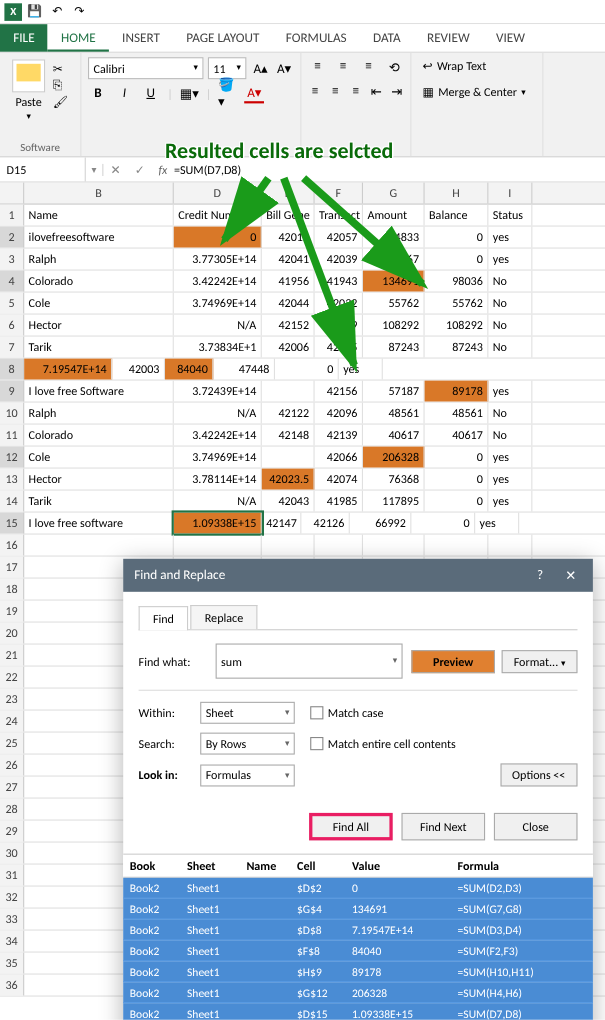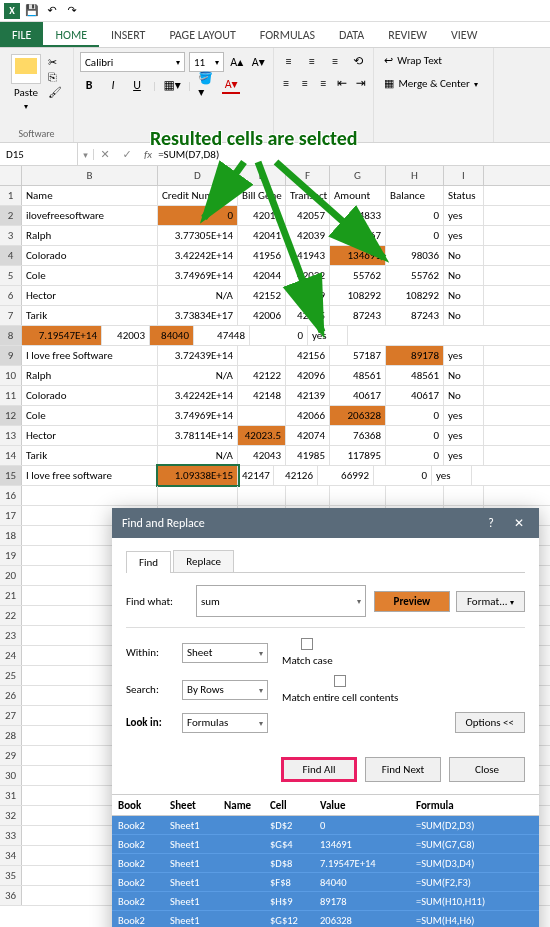--- a/index.html
+++ b/index.html
@@ -52,21 +52,21 @@
 .dlg-body { padding:12px 14px; }
 .dlg-row { display:flex; align-items:center; margin-bottom:10px; font-size:11px; }
 .dlg-lbl { width:70px; }
 .dlg-inp { flex:1; border:1px solid #aaa; height:32px; padding:0 4px; font-size:11px; display:flex; align-items:center; justify-content:space-between; margin-right:8px; }
 .dlg-drop-ic { font-size:8px; color:#666; }
 .dlg-btn { border:1px solid #aaa; padding:3px 10px; font-size:11px; background:#f0f0f0; cursor:pointer; }
 .dlg-btn.orange { background:#e08030; color:#000; font-weight:bold; }
 .dlg-sep { height:1px; background:#ddd; margin:6px 0 10px; }
 .dlg-row2 { display:flex; align-items:center; margin-bottom:8px; font-size:11px; }
 .dlg-sel { border:1px solid #aaa; height:20px; padding:0 4px; width:86px; display:flex; align-items:center; justify-content:space-between; font-size:11px; margin-right:14px; }
-.chk { display:flex; align-items:center; gap:4px; font-size:11px;flex-direction:column; }
+.chk { display:flex; align-items:center; gap:4px; font-size:11px; }
 .chk-box { width:12px; height:12px; border:1px solid #888; }
 .dlg-action-row { display:flex; justify-content:flex-end; gap:8px; padding:4px 14px 12px; }
 .dlg-action-row .dlg-btn { min-width:76px; text-align:center; }
 .findall-hl { border:3px solid #e91e63; }
 .results-h { display:flex; background:#fff; border-top:1px solid #ccc; border-bottom:1px solid #ccc; height:22px; align-items:center; font-size:11px; padding:0 6px; gap:0; }
 .results-h span { display:inline-block;font-weight:bold; }
 .rc-book{width:52px;} .rc-sheet{width:54px;} .rc-name{width:46px;} .rc-cell{width:50px;} .rc-val{width:96px;} .rc-form{flex:1;}
 .result-row { display:flex; background:#4a8cd4; color:#fff; height:19px; align-items:center; font-size:10.5px; padding:0 6px; border-bottom:1px solid #5a9ce4; }
 .result-row span { display:inline-block; overflow:hidden; }
 .status-bar { height:20px; border-top:1px solid #ccc; font-size:11px; padding:0 8px; display:flex; align-items:center; color:#444; }
@@ -239,21 +239,21 @@
         <div class="cell num" style="width: 80px;">N/A</div>
         <div class="cell num" style="width: 48px;">42152</div>
         <div class="cell num" style="width: 44px;">42149</div>
         <div class="cell num" style="width: 56px;">108292</div>
         <div class="cell num" style="width: 58px;">108292</div>
         <div class="cell" style="width: 40px;">No</div>
       </div>
       <div class="row">
         <div class="rh">7</div>
         <div class="cell" style="width: 136px;">Tarik</div>
-        <div class="cell num" style="width: 80px;">3.73834E+17</div>
+        <div class="cell num" style="width: 80px;">3.73834E+1</div>
         <div class="cell num" style="width: 48px;">42006</div>
         <div class="cell num" style="width: 44px;">42005</div>
         <div class="cell num" style="width: 56px;">87243</div>
         <div class="cell num" style="width: 58px;">87243</div>
         <div class="cell" style="width: 40px;">No</div>
       </div>
       <div class="row">
         <div class="rh sel">8</div>
         <div class="cell hl num" style="width: 80px;">7.19547E+14</div>
         <div class="cell num" style="width: 48px;">42003</div>

